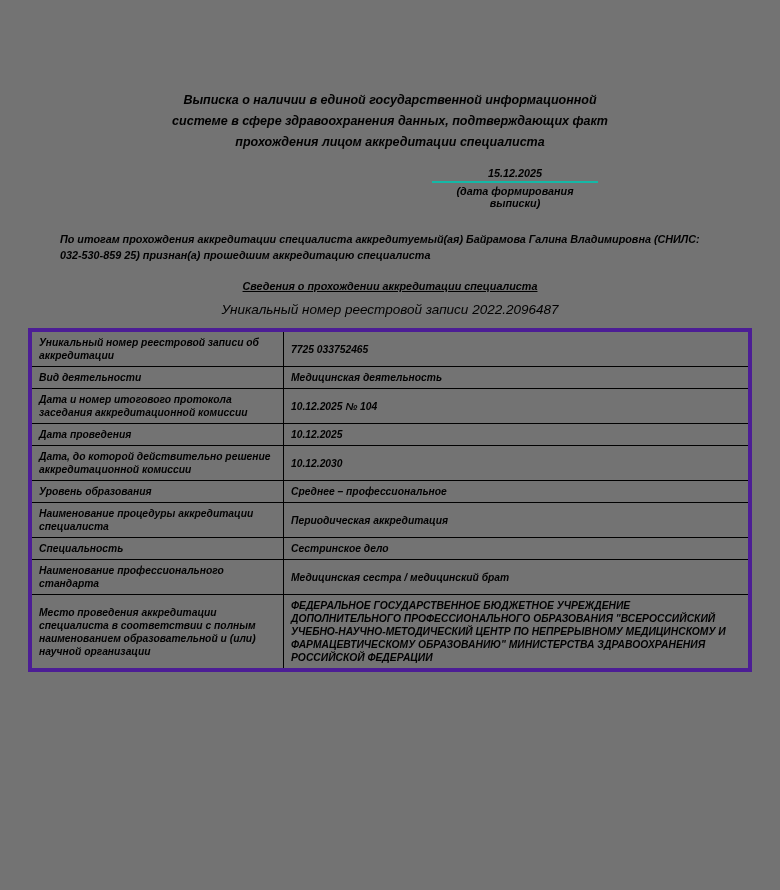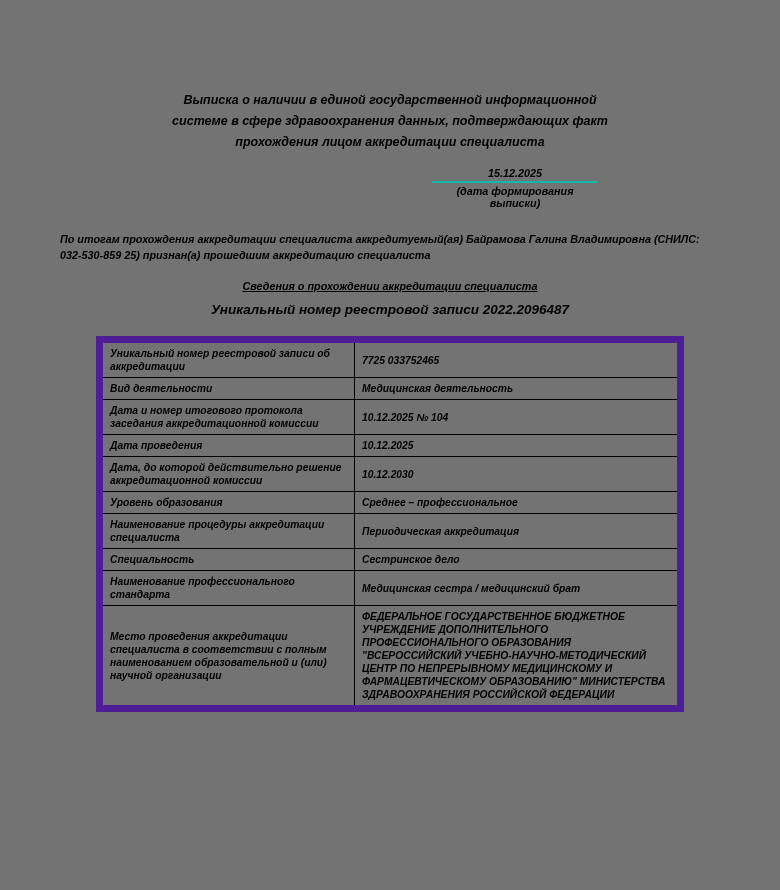--- a/index.html
+++ b/index.html
@@ -54,30 +54,30 @@
     margin-top: 17px;
     text-align: center;
     font-weight: bold;
     font-style: italic;
     font-size: 10.8px;
     text-decoration: underline;
   }
   .registry-number {
     margin-top: 10px;
     text-align: center;
-    font-weight: bold;
+    font-weight: normal;
     font-style: italic;
     font-size: 13.5px;
   }
   table.acc-table {
-    margin: 19px auto 0;
-    width: 588px;
+    margin: 11px auto 0;
+    width: 724px;
     table-layout: fixed;
     border-collapse: collapse;
-    border: 7px solid #4c1d95;
+    border: 4px solid #4c1d95;
   }
   table.acc-table td {
     border: 1.5px solid #000000;
     font-weight: bold;
     font-style: italic;
     font-size: 10.3px;
     line-height: 13px;
     padding: 4px 7px;
     vertical-align: middle;
     word-wrap: break-word;

